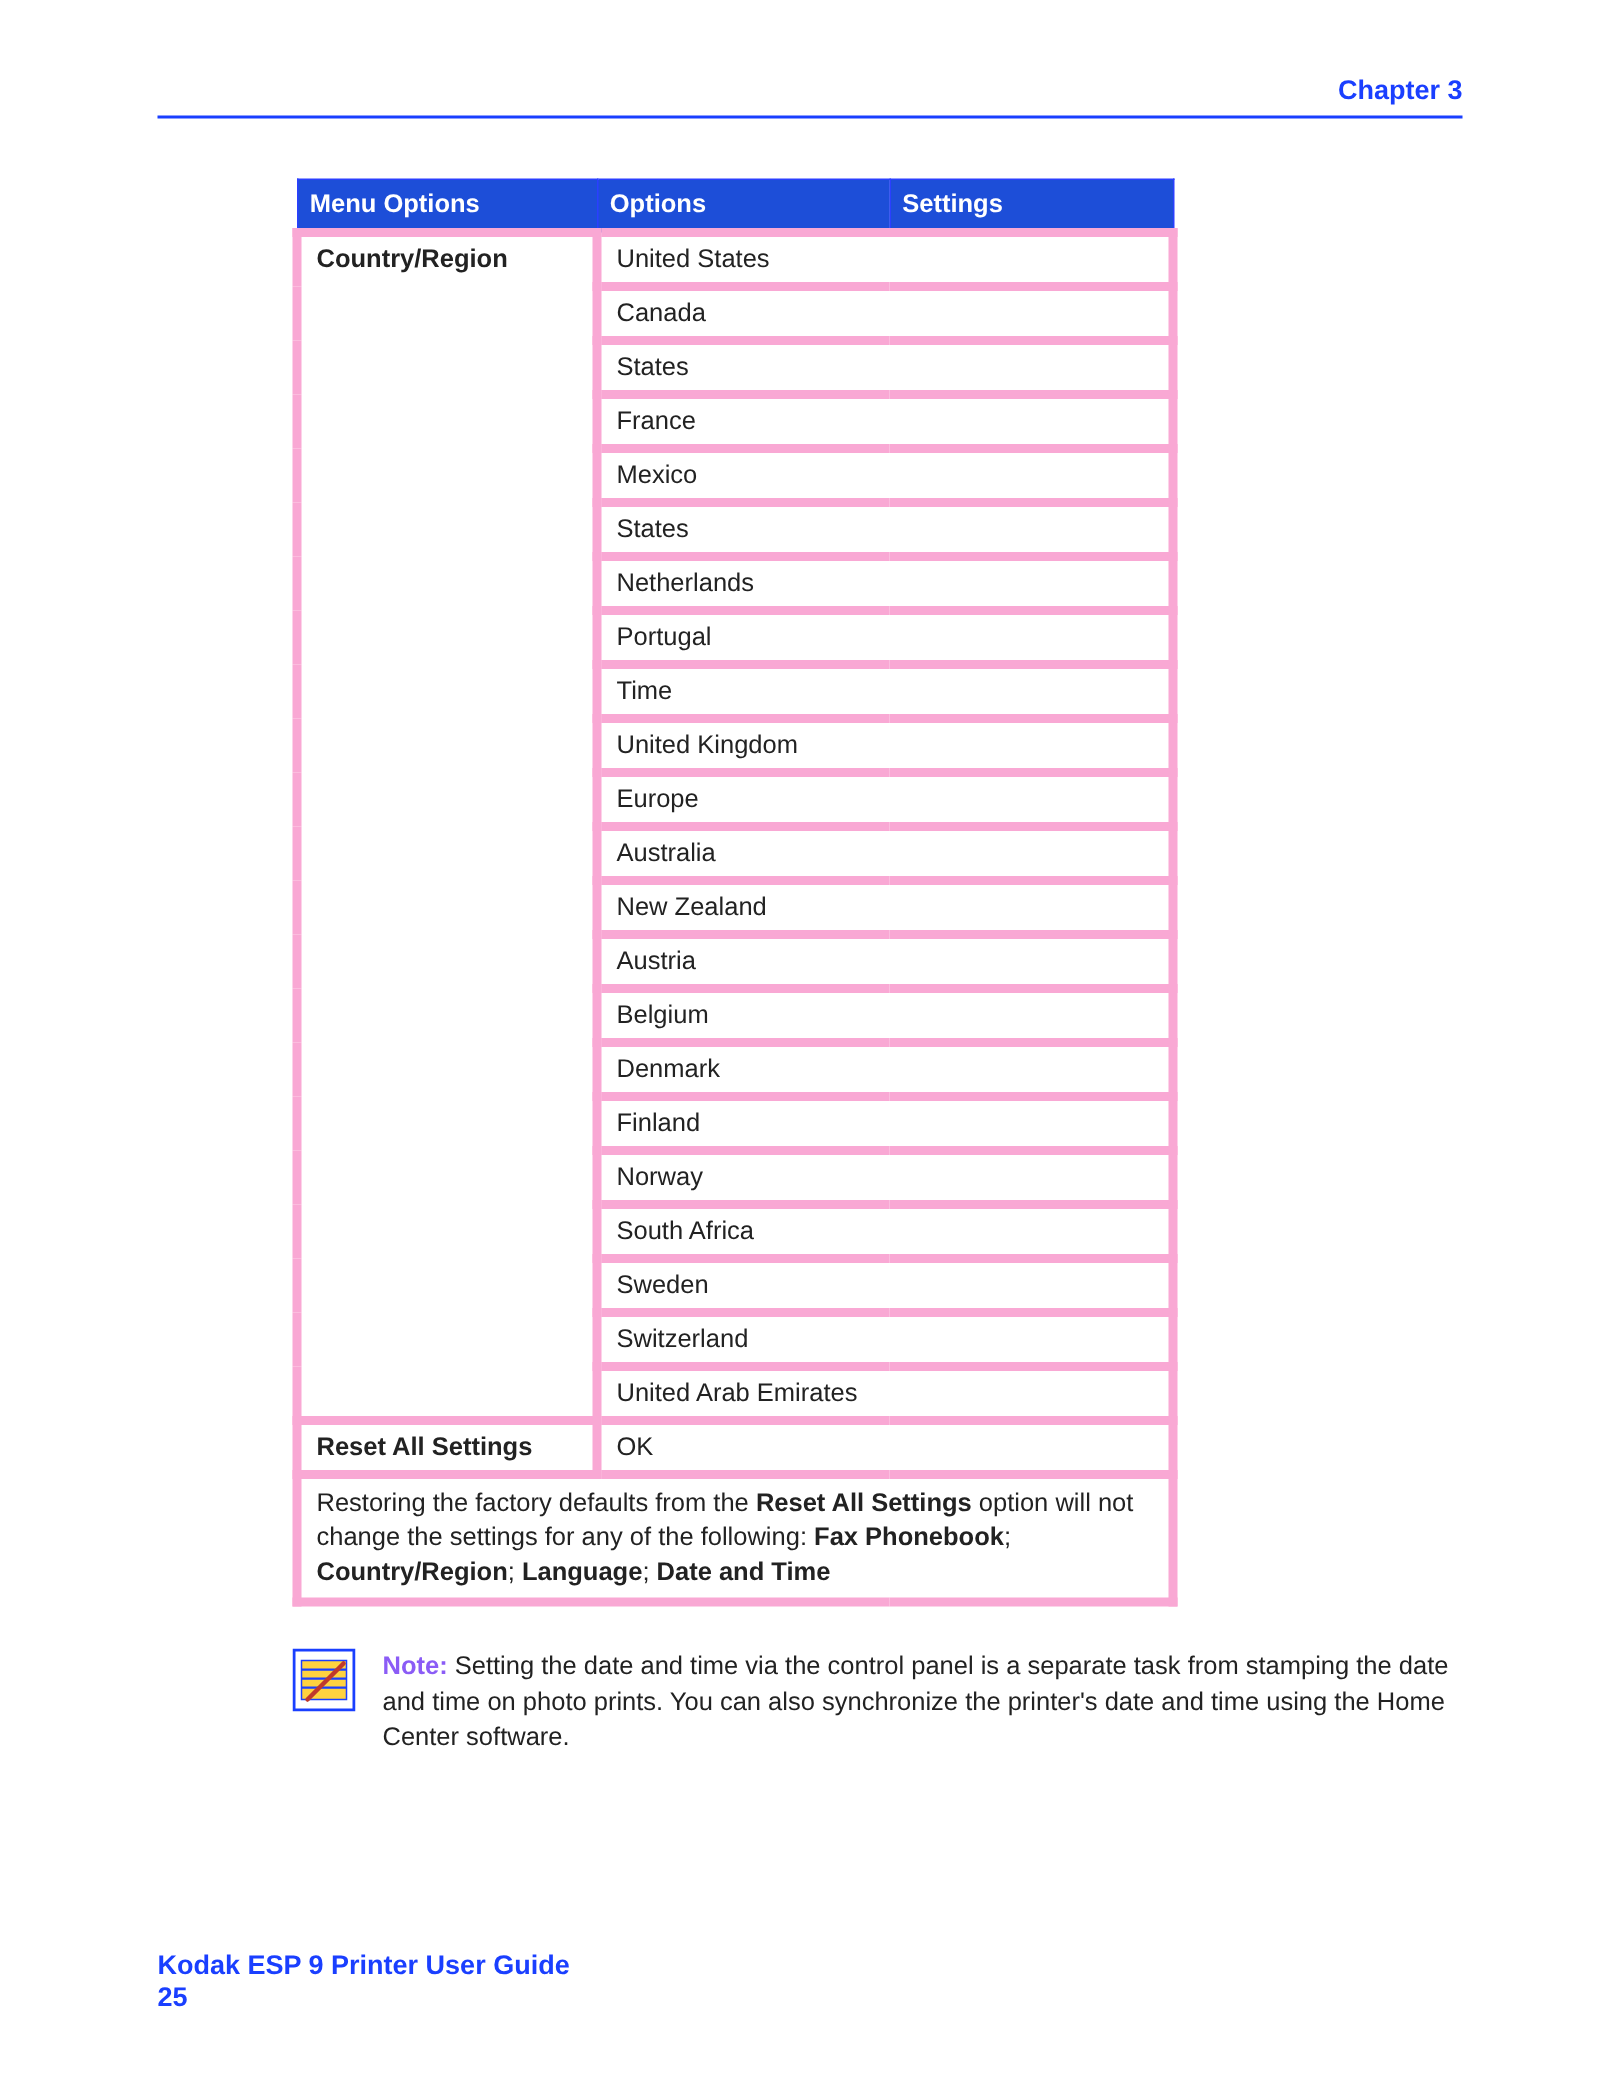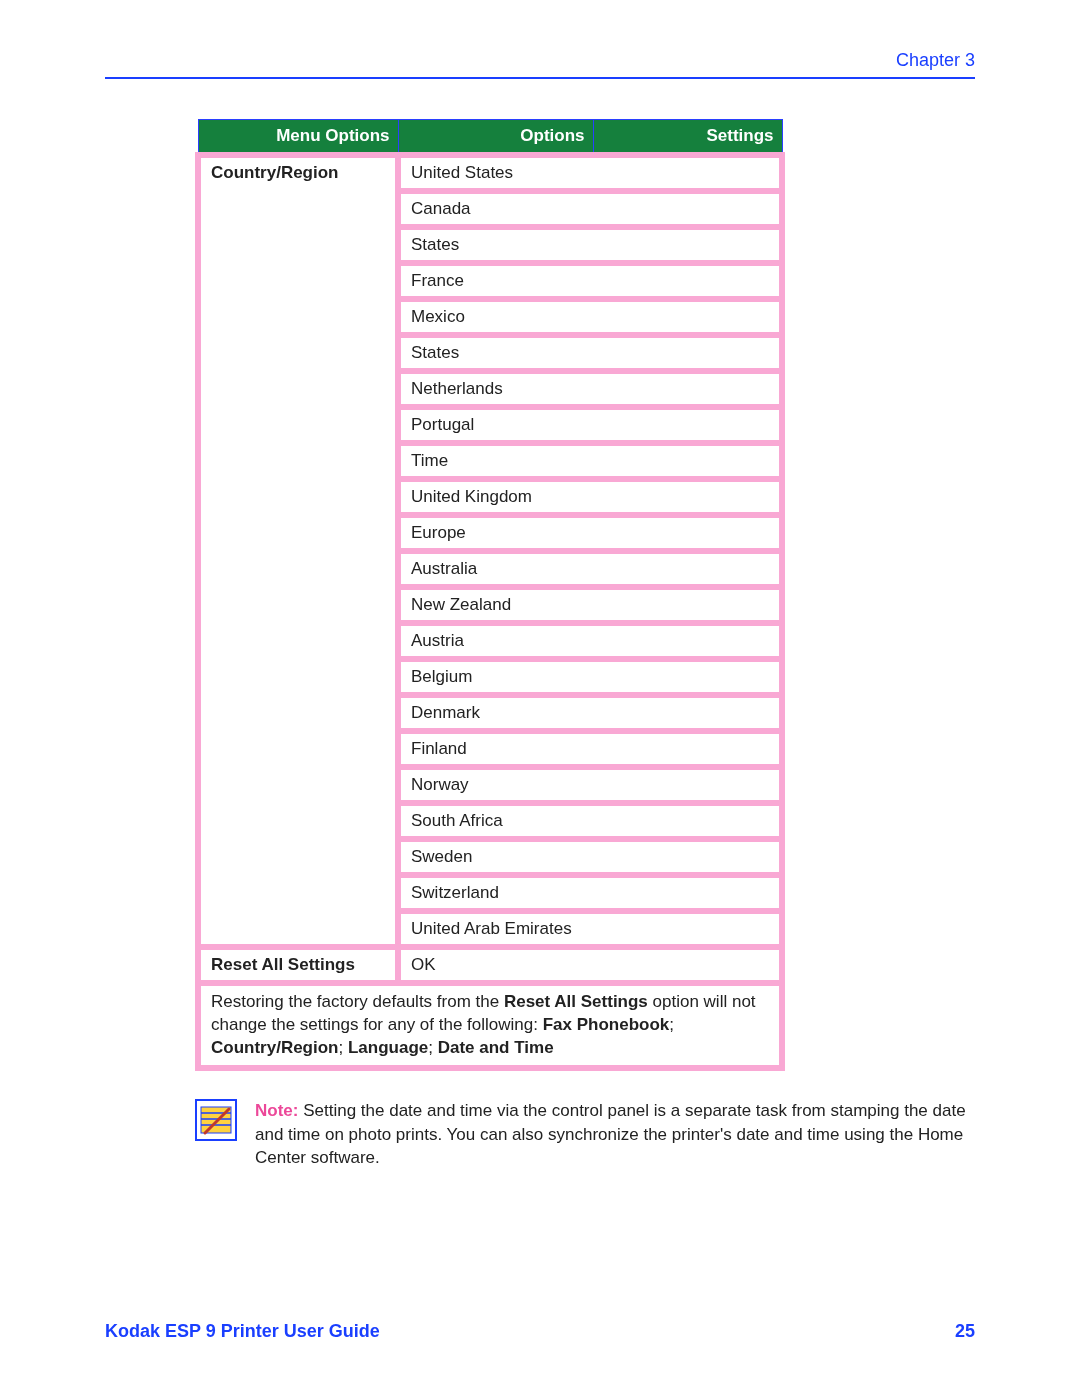--- a/index.html
+++ b/index.html
@@ -11,43 +11,43 @@
     font-family: "Segoe UI", "Helvetica Neue", Arial, sans-serif;
     position: relative;
     color: #222;
   }
   .page {
     padding: 50px 105px 0 105px;
   }
   .chapter {
     text-align: right;
     color: #1a3fff;
-    font-weight: 400;
+    font-weight: 700;
     font-size: 18px;
     margin-bottom: 6px;
   }
   .rule {
     border: 0;
     border-top: 2px solid #1a3fff;
     margin: 0 0 40px 0;
   }
   .tbl-wrap {
     margin-left: 90px;
     width: 590px;
   }
   table.menu {
     border-collapse: collapse;
     width: 100%;
     font-size: 17px;
   }
   table.menu th {
-    background: #15803d;
+    background: #1d4ed8;
     color: #fff;
     font-weight: 700;
-    text-align: right;
+    text-align: left;
     padding: 6px 8px;
     border: 1px solid #2a3fff;
   }
   table.menu th:first-child { width: 200px; }
   table.menu th:nth-child(2) { width: 195px; }
   table.menu td {
     border: 6px solid #f9a8d4;
     padding: 5px 10px;
     vertical-align: top;
     color: #222;
@@ -67,29 +67,30 @@
   .note-icon {
     width: 42px;
     height: 42px;
     flex-shrink: 0;
   }
   .note-text {
     font-size: 17px;
     line-height: 1.4;
     color: #222;
   }
-  .note-label { color: #ec4899; font-weight: 700; }
+  .note-label { color: #8b5cf6; font-weight: 700; }
   .footer {
     position: absolute;
     left: 105px;
     right: 105px;
     bottom: 55px;
     display: flex;
     justify-content: space-between;
     align-items: baseline;
+    flex-direction: column;
   }
   .footer-title { color: #1a3fff; font-weight: 700; font-size: 18px; }
   .footer-page  { color: #1a3fff; font-weight: 700; font-size: 18px; }
 </style>
 </head>
 <body>
 
 <div class="page">
   <div class="chapter">Chapter 3</div>
   <hr class="rule">

